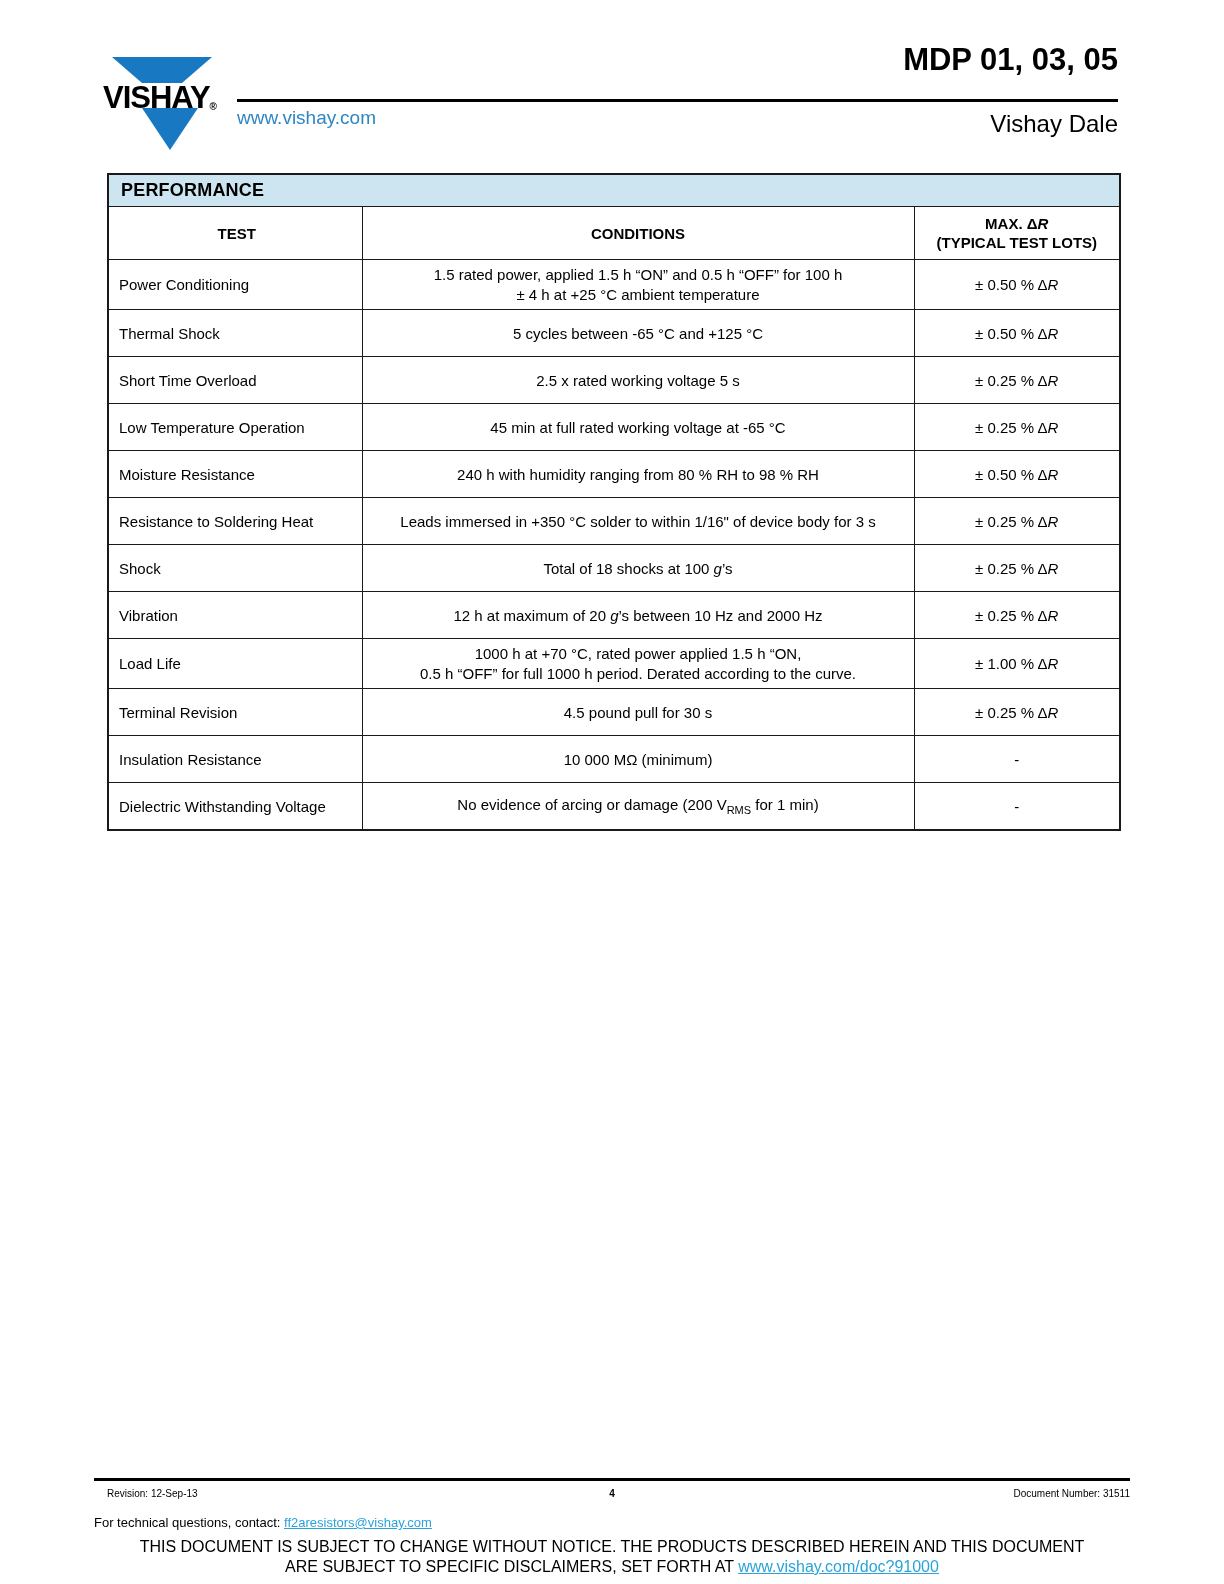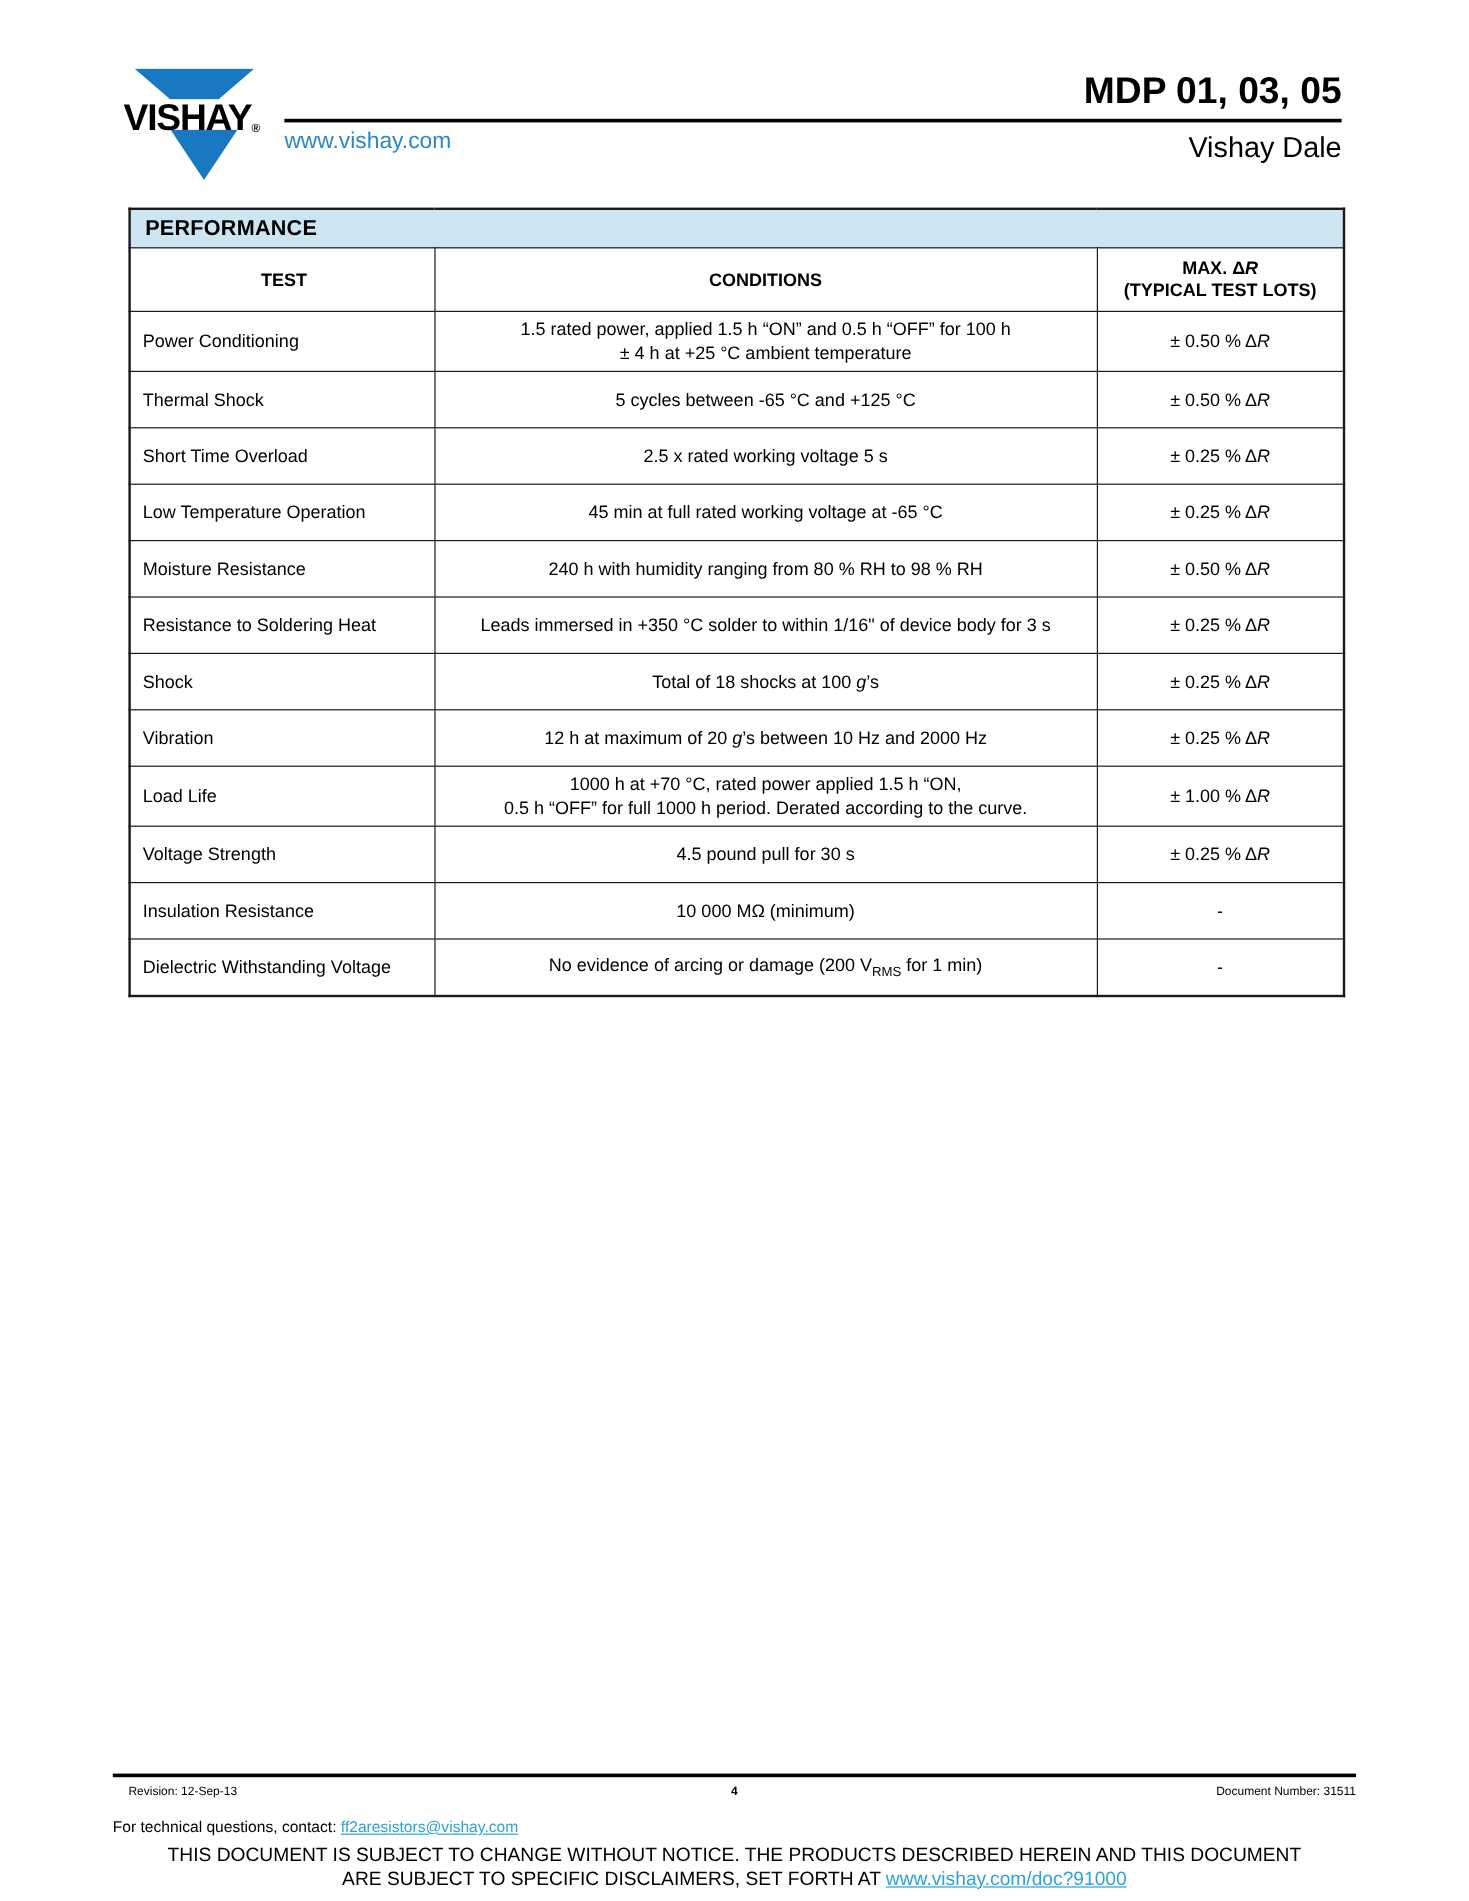--- a/index.html
+++ b/index.html
@@ -13,21 +13,21 @@
   
   .logo{position:absolute;left:100px;top:55px;width:140px;height:100px;}
   .logo-trap{position:absolute;left:12px;top:2px;width:100px;height:26px;background:var(--brand-blue);
     -webkit-clip-path:polygon(0 0,100% 0,70% 100%,30% 100%);clip-path:polygon(0 0,100% 0,70% 100%,30% 100%);}
   .logo-word{position:absolute;left:3px;top:25px;font-size:31px;font-weight:bold;letter-spacing:-1px;white-space:nowrap;}
   .logo-reg{font-size:10px;vertical-align:-2px;}
   .logo-tri{position:absolute;left:42px;top:53px;width:56px;height:42px;background:var(--brand-blue);
     -webkit-clip-path:polygon(0 0,100% 0,50% 100%);clip-path:polygon(0 0,100% 0,50% 100%);}
   .header-rule{position:absolute;left:237px;top:99px;width:881px;height:3px;background:#000;}
   .header-url{position:absolute;left:237px;top:107px;font-size:19px;color:var(--header-link);text-decoration:none;}
-  .header-title{position:absolute;right:106px;top:58px;font-size:31px;font-weight:bold;white-space:nowrap;}
+  .header-title{position:absolute;right:106px;top:42px;font-size:31px;font-weight:bold;white-space:nowrap;}
   .header-subtitle{position:absolute;right:106px;top:110px;font-size:24px;white-space:nowrap;}
   
   .table-zone{position:absolute;left:107px;top:173px;width:816px;}
   table.perf{border-collapse:collapse;width:100%;table-layout:fixed;border:2.5px solid #1a1a1a;}
   table.perf col.c1{width:254px;} table.perf col.c2{width:552px;} table.perf col.c3{width:206px;}
   table.perf td,table.perf th{border:1.5px solid #1a1a1a;font-size:15px;line-height:1.3;padding:5px 10px;vertical-align:middle;}
   tr.perf-bar td{background:var(--section-bg);font-size:18px;font-weight:bold;text-align:left;padding:4px 12px;height:22px;letter-spacing:.2px;}
   tr.head-row th{height:42px;font-weight:bold;}
   tr.head-row th.c-test{text-align:center;padding-left:13px;}
   tr.head-row th.c-cond{text-align:center;}
@@ -117,21 +117,21 @@
           <td class="c-test">Vibration</td>
           <td class="c-cond">12 h at maximum of 20 <i>g</i>’s between 10 Hz and 2000 Hz</td>
           <td class="c-max">± 0.25 % Δ<i>R</i></td>
         </tr>
         <tr>
           <td class="c-test">Load Life</td>
           <td class="c-cond">1000 h at +70 °C, rated power applied 1.5 h “ON,<br>0.5 h “OFF” for full 1000 h period.  Derated according to the curve.</td>
           <td class="c-max">± 1.00 % Δ<i>R</i></td>
         </tr>
         <tr>
-          <td class="c-test">Voltage Strength</td>
+          <td class="c-test">Terminal Revision</td>
           <td class="c-cond">4.5 pound pull for 30 s</td>
           <td class="c-max">± 0.25 % Δ<i>R</i></td>
         </tr>
         <tr>
           <td class="c-test">Insulation Resistance</td>
           <td class="c-cond">10 000 MΩ (minimum)</td>
           <td class="c-max">-</td>
         </tr>
         <tr>
           <td class="c-test">Dielectric Withstanding Voltage</td>

